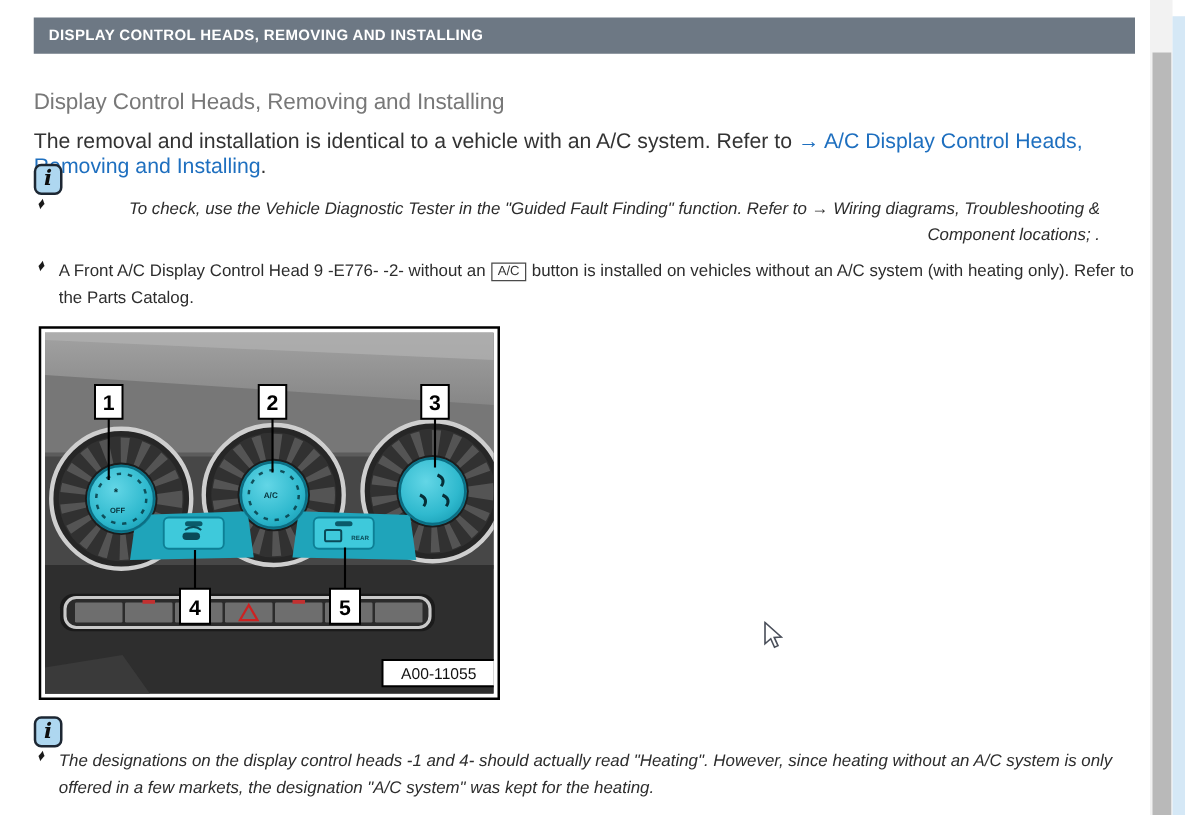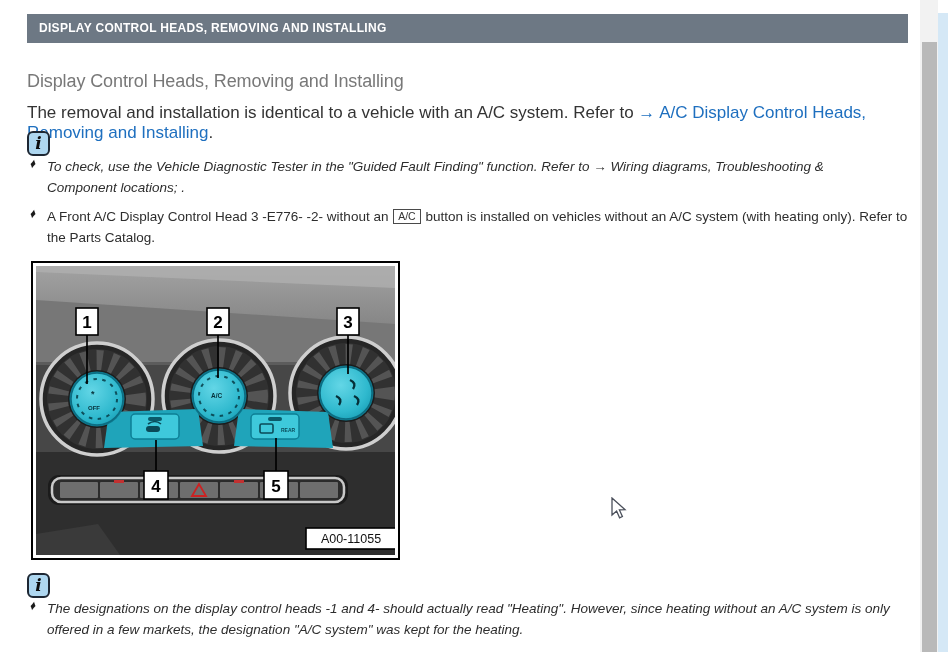--- a/index.html
+++ b/index.html
@@ -36,21 +36,21 @@
   #info2 { top:573px; }
   .note-item {
     position:absolute; left:27px; display:flex; gap:9px;
     font-size:13.5px; line-height:21px; color:#2d2d2d;
   }
   .note-item .bullet {
     flex:0 0 11px; color:#1a1a1a; font-size:11px; line-height:21px;
     transform:skewX(-14deg) scaleY(1.25); transform-origin:center;
   }
   .note-item.italic .note-text { font-style:italic; }
-  #note1 { top:156px; } #note1 .note-text { max-width:833px; }
+  #note1 { top:156px; } #note1 .note-text { max-width:833px;text-align:right; }
   #note2 { top:206px; } #note2 .note-text { max-width:862px; }
   #note3 { top:598px; } #note3 .note-text { max-width:856px; }
   .ac-badge {
     display:inline-block; border:1px solid #4a4a4a; background:#fff;
     font-style:normal; font-size:10.5px; line-height:13px; padding:0 4px;
     color:#333; vertical-align:1px; margin:0 1px;
   }
   .figure-frame {
     position:absolute; left:31px; top:261px;
     border:2px solid #000; background:#fff; padding:3px;
@@ -73,21 +73,21 @@
 
 <div class="info-icon" id="info1">i</div>
 
 <div class="note-item italic" id="note1">
   <span class="bullet">♦</span>
   <span class="note-text">To check, use the Vehicle Diagnostic Tester in the "Guided Fault Finding" function. Refer to → Wiring diagrams, Troubleshooting &amp; Component locations; .</span>
 </div>
 
 <div class="note-item" id="note2">
   <span class="bullet">♦</span>
-  <span class="note-text"><span>A Front A/C Display Control Head 3 -E776- -2- without an </span><span class="ac-badge">A/C</span><span> button is installed on vehicles without an A/C system (with heating only). Refer to the Parts Catalog.</span></span>
+  <span class="note-text"><span>A Front A/C Display Control Head 9 -E776- -2- without an </span><span class="ac-badge">A/C</span><span> button is installed on vehicles without an A/C system (with heating only). Refer to the Parts Catalog.</span></span>
 </div>
 
 <div class="figure-frame">
 <svg width="359" height="289" viewBox="0 0 359 289" font-family="Liberation Sans, sans-serif">
   <defs>
     <linearGradient id="dashTop" x1="0" y1="0" x2="0" y2="1">
       <stop offset="0" stop-color="#a2a2a2"></stop>
           <stop offset="1" stop-color="#6e6e6e"></stop>
     </linearGradient>
     <radialGradient id="knobG" cx="0.4" cy="0.35" r="0.85">

